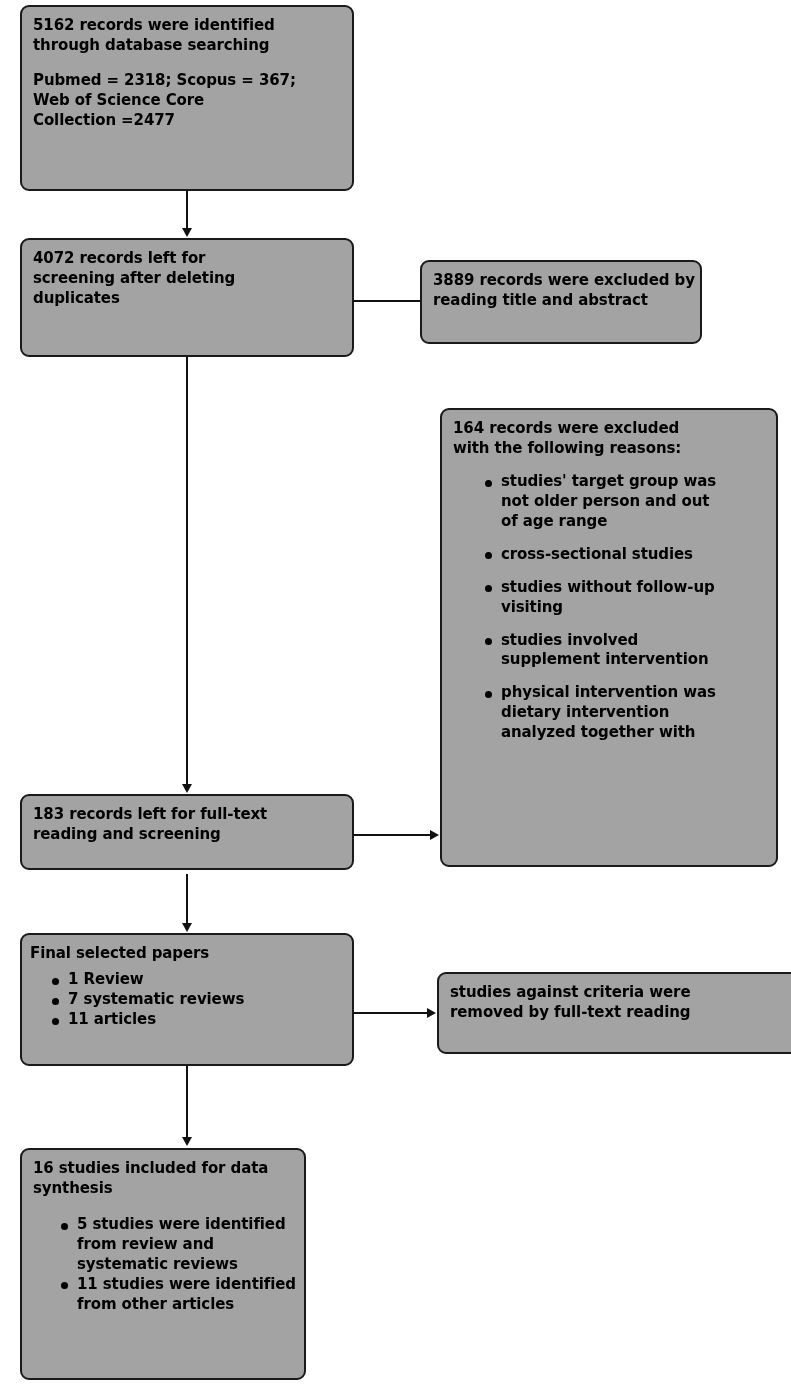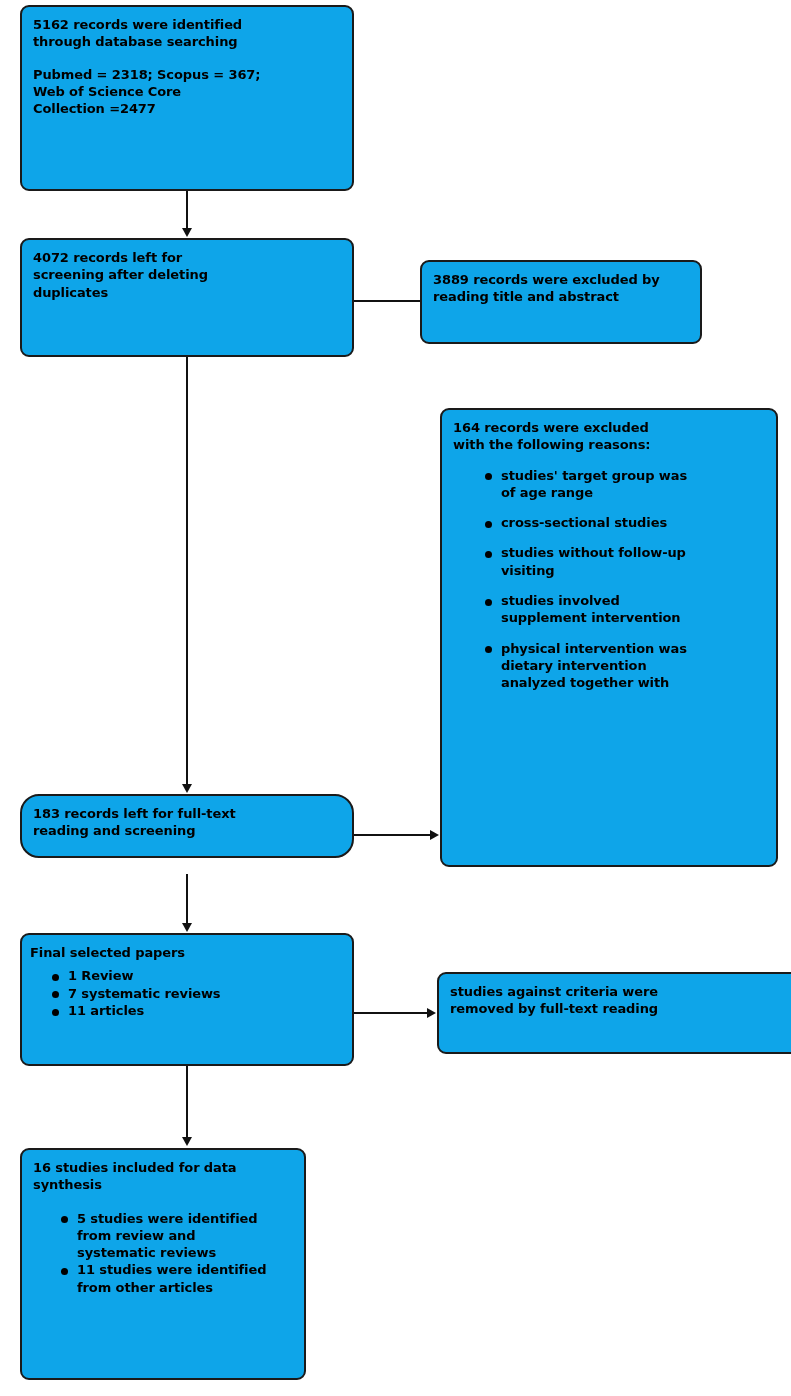--- a/index.html
+++ b/index.html
@@ -23,26 +23,26 @@
     left: 0;
     top: 0;
     width: 791px;
     height: 1396px;
   }
 
   
   .box {
     position: absolute;
     box-sizing: border-box;
-    background: #0ea5e9;
+    background: #a3a3a3;
     border: 2px solid #1a1a1a;
     border-radius: 9px;
     padding: 9px 10px 9px 11px;
     font-weight: bold;
-    font-size: 13px;
+    font-size: 15px;
     line-height: 1.33;
     letter-spacing: -0.1px;
     color: #000000;
   }
 
   .box .ln { display: block; white-space: nowrap; }
   .box .para { display: block; }
   .box .spacer { display: block; height: 15px; }
 
   
@@ -99,21 +99,21 @@
     border-top: 5px solid transparent;
     border-bottom: 5px solid transparent;
     border-left: 9px solid #111111;
   }
 
   
   #box-identified      { left: 20px;  top: 5px;    width: 334px; height: 186px; }
   #box-screening       { left: 20px;  top: 238px;  width: 334px; height: 119px; }
   #box-excluded-title  { left: 420px; top: 260px;  width: 282px; height: 84px;  }
   #box-excluded-reasons{ left: 440px; top: 408px;  width: 338px; height: 459px; }
-  #box-fulltext        { left: 20px;  top: 794px;  width: 334px; height: 64px; border-radius: 19px;  }
+  #box-fulltext        { left: 20px;  top: 794px;  width: 334px; height: 76px;  }
   #box-final-papers    { left: 20px;  top: 933px;  width: 334px; height: 133px; padding-left: 8px; }
   #box-criteria        { left: 437px; top: 972px;  width: 410px; height: 82px;  }
   #box-synthesis       { left: 20px;  top: 1148px; width: 286px; height: 232px; }
 </style>
 </head>
 <body>
 
 <div id="diagram">
 
   <div class="vline" style="left:186px; top:191px; height:38px;"></div>
@@ -166,20 +166,21 @@
   </div>
 
   <div class="box" id="box-excluded-reasons">
     <span class="para">
       <span class="ln">164 records were excluded</span>
       <span class="ln">with the following reasons:</span>
     </span>
     <ul class="blist indented">
       <li>
         <span class="ln">studies' target group was</span>
+        <span class="ln">not older person and out</span>
         <span class="ln">of age range</span>
       </li>
       <li>
         <span class="ln">cross-sectional studies</span>
       </li>
       <li>
         <span class="ln">studies without follow-up</span>
         <span class="ln">visiting</span>
       </li>
       <li>

